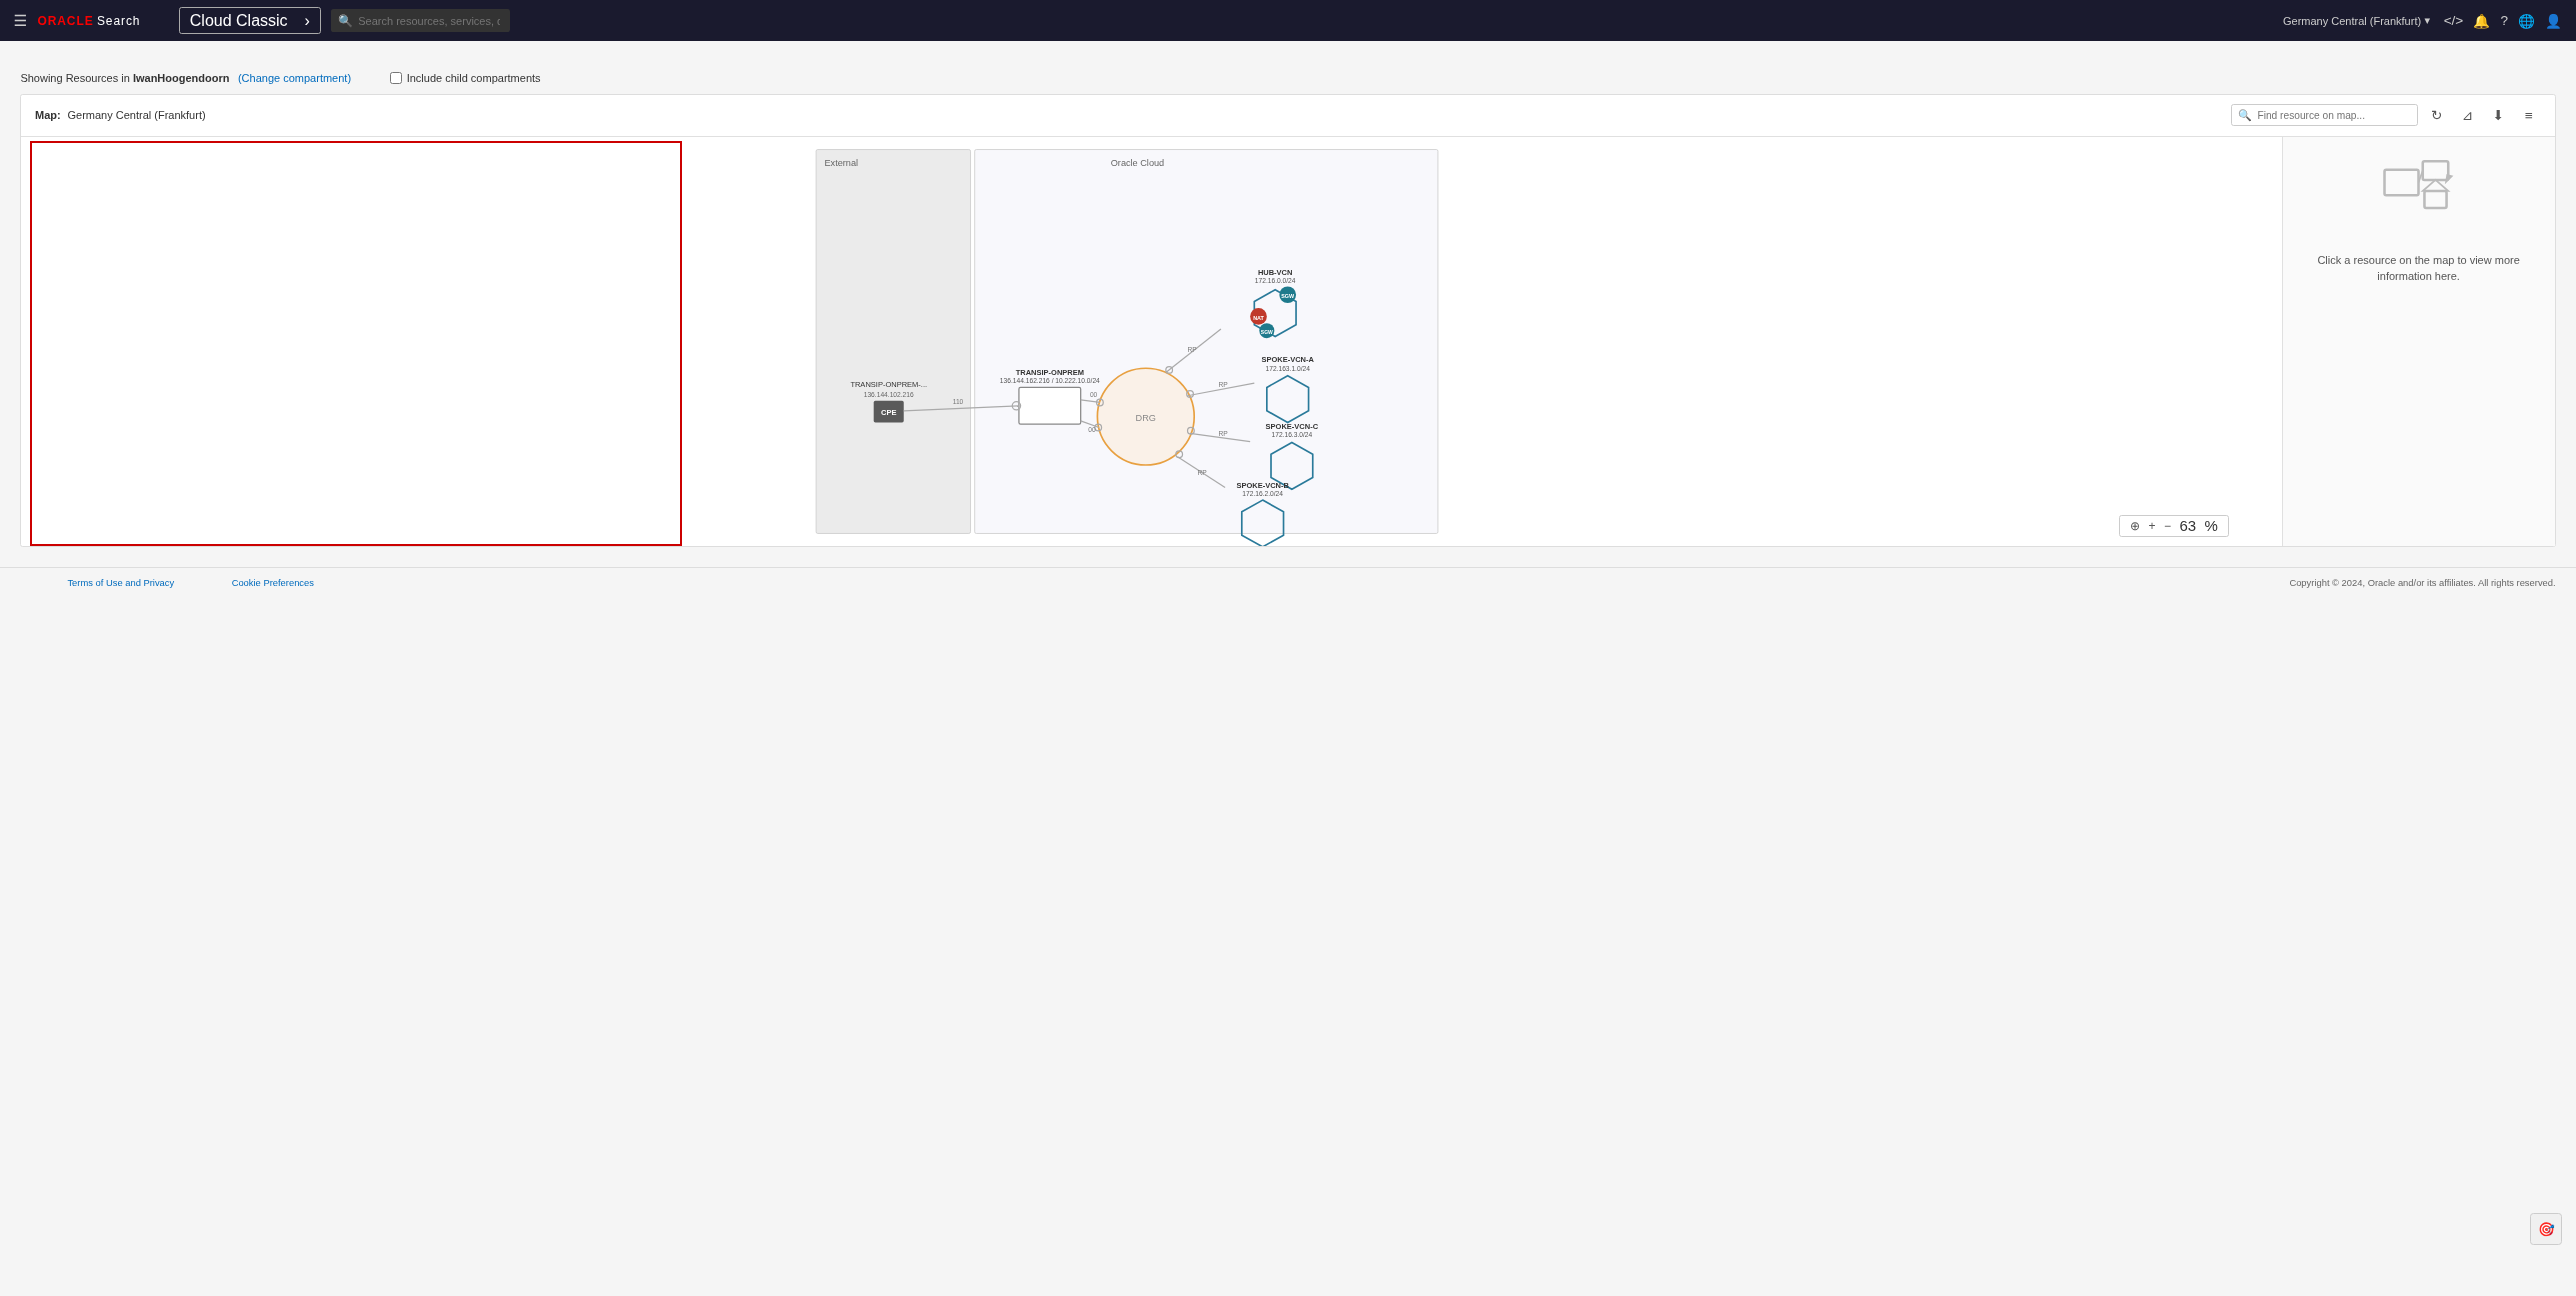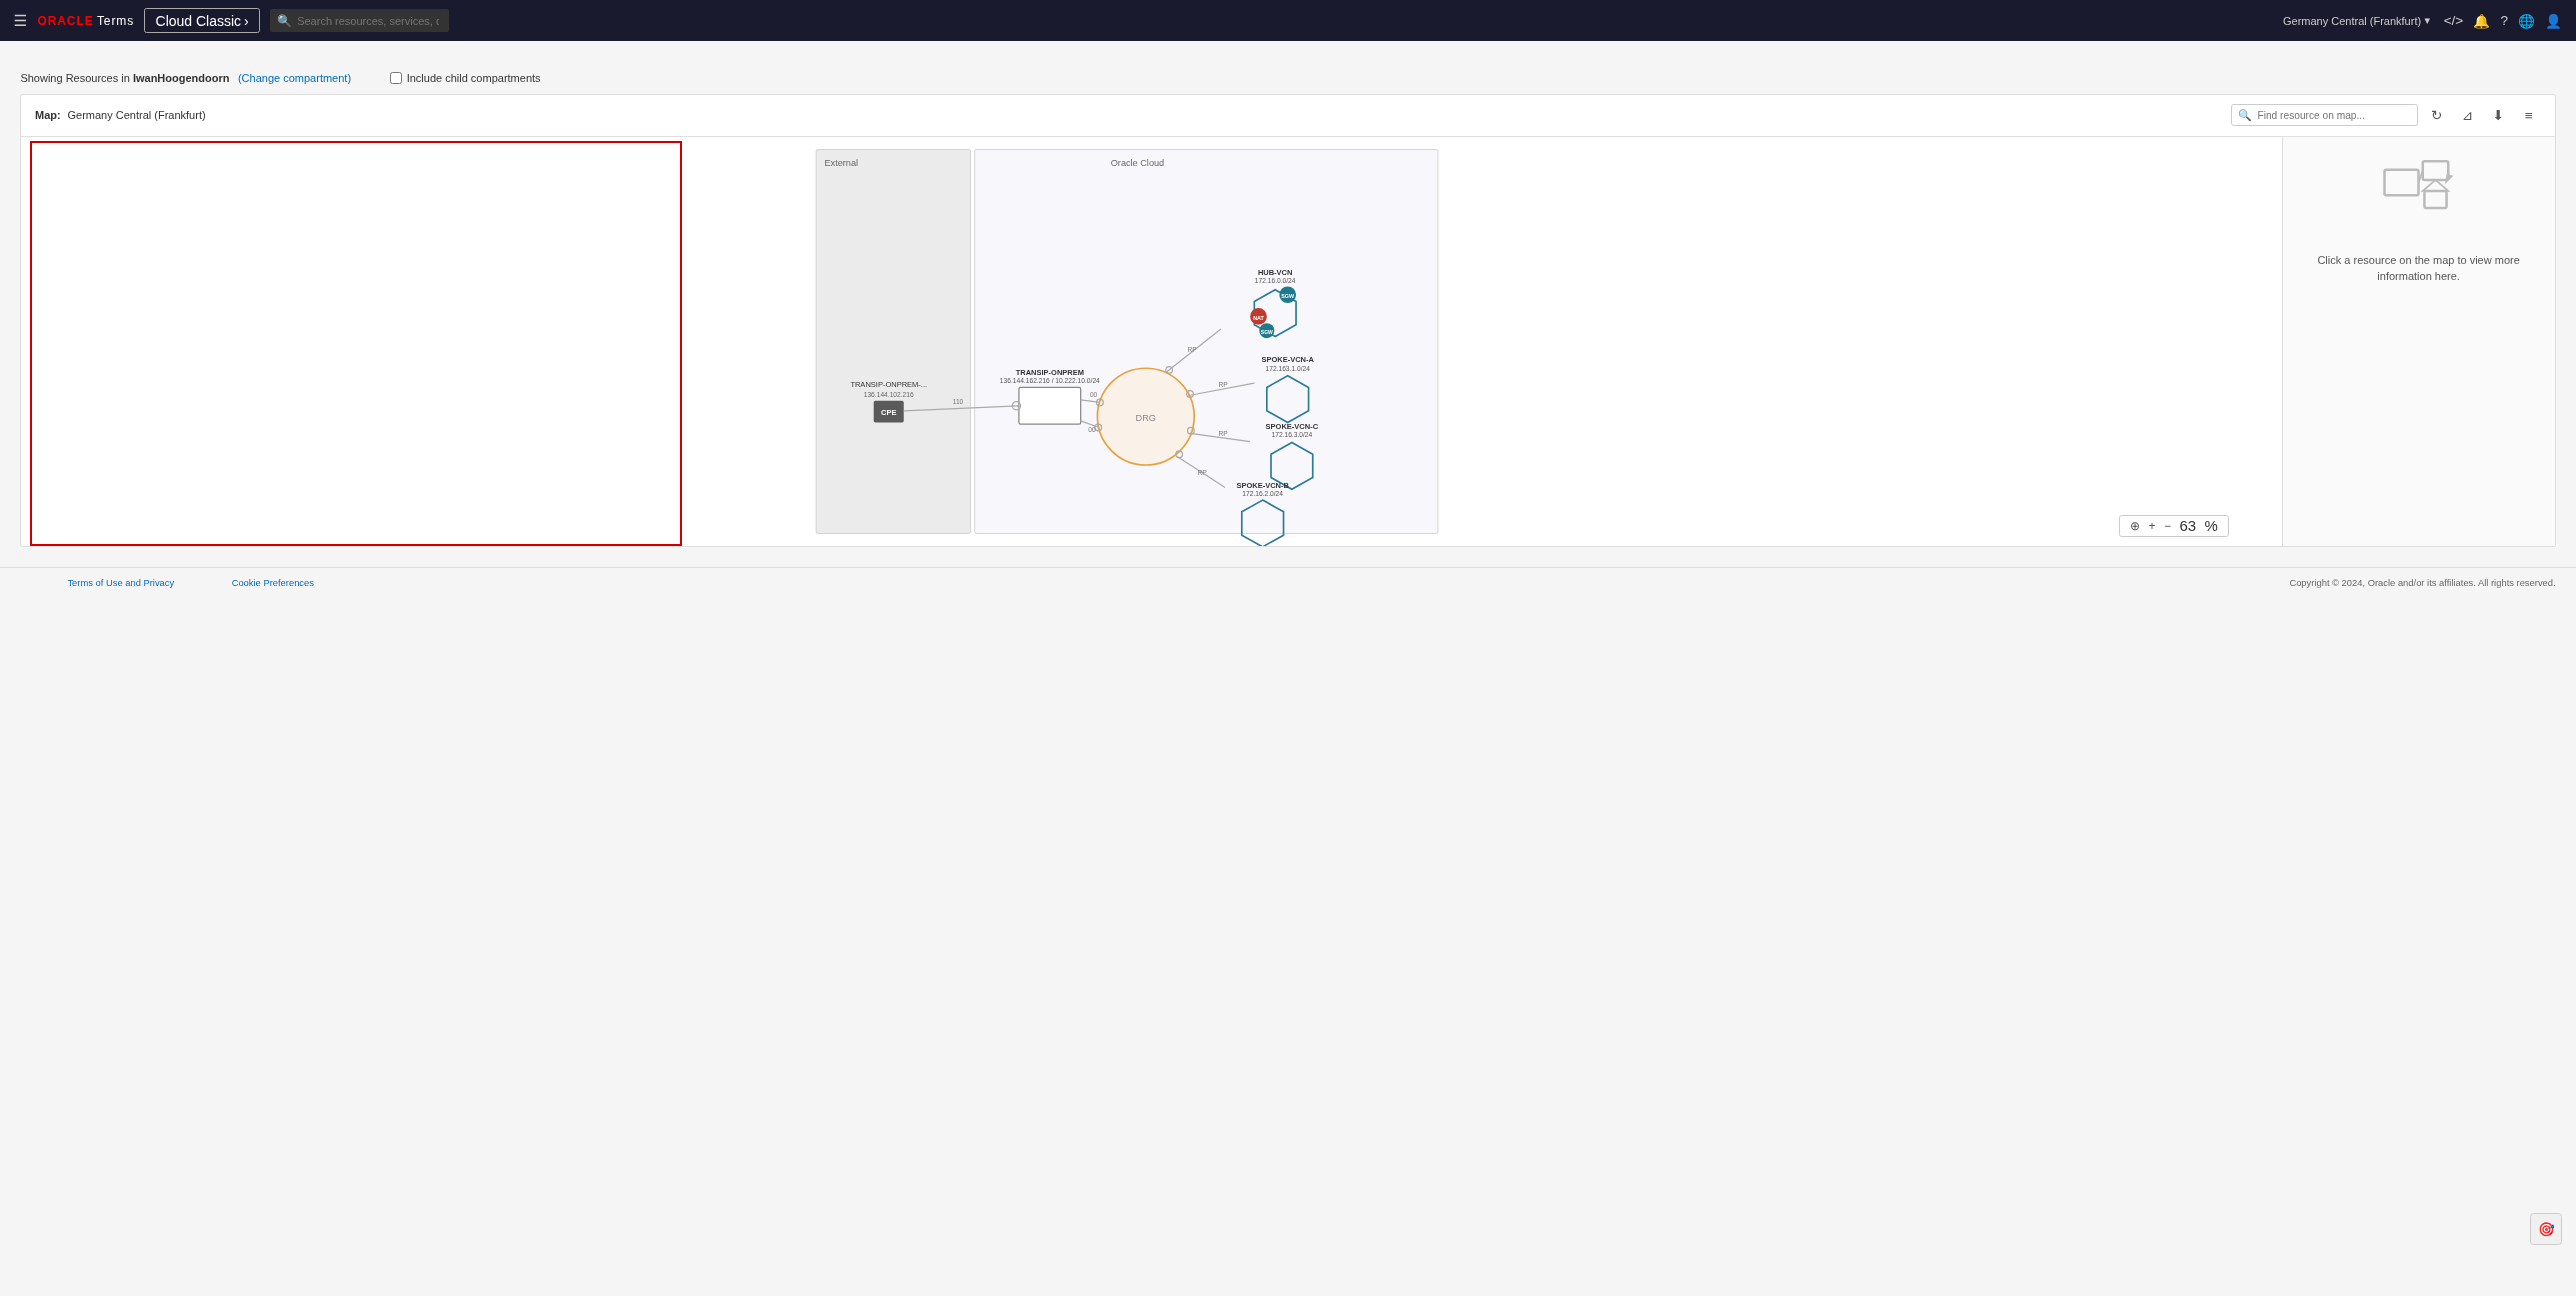--- a/index.html
+++ b/index.html
@@ -16,23 +16,23 @@
     }
     .nav-hamburger { color: #ccc; font-size: 15.3px; cursor: pointer; }
     .nav-logo { color: #fff; font-size: 12px; font-weight: 300; letter-spacing: 0.9px; display: flex; align-items: center; gap: 3.4px; }
     .nav-logo span.oracle { color: #f80000; font-weight: 700; }
     .nav-classic-btn {
       border: 0.9px solid #aaa;
       color: #fff;
       background: transparent;
       padding: 3.4px 10.2px;
       border-radius: 2.6px;
-      font-size: 14px;
+      font-size: 16px;
       cursor: pointer;
-      display: flex; align-items: center; gap: 3px;
+      display: flex; align-items: center; gap: 17px; margin-left: 28px;
     }
     .nav-search {
       flex: 1;
       max-width: 545px;
       background: #333;
       border: none;
       border-radius: 2.6px;
       padding: 5.1px 10.2px 5.1px 27px;
       color: #ccc;
       font-size: 11px;
@@ -186,21 +186,21 @@
     }
     .footer a { color: #006bbd; text-decoration: none; margin-left: 47px; }
   </style>
 </head>
 <body>
 
 <div class="top-nav">
   <span class="nav-hamburger">☰</span>
   <div class="nav-logo">
     <span class="oracle">ORACLE</span>
-    <span>Terms</span>
+    <span>Search</span>
   </div>
   <button class="nav-classic-btn">
     <span>Cloud Classic</span>
     <span>›</span>
   </button>
   <div class="nav-search-wrap">
     <span class="search-icon-nav">🔍</span>
     <input class="nav-search" type="text" placeholder="Search resources, services, documentation, and Marketplace" style="">
   </div>
   <div class="nav-right">

